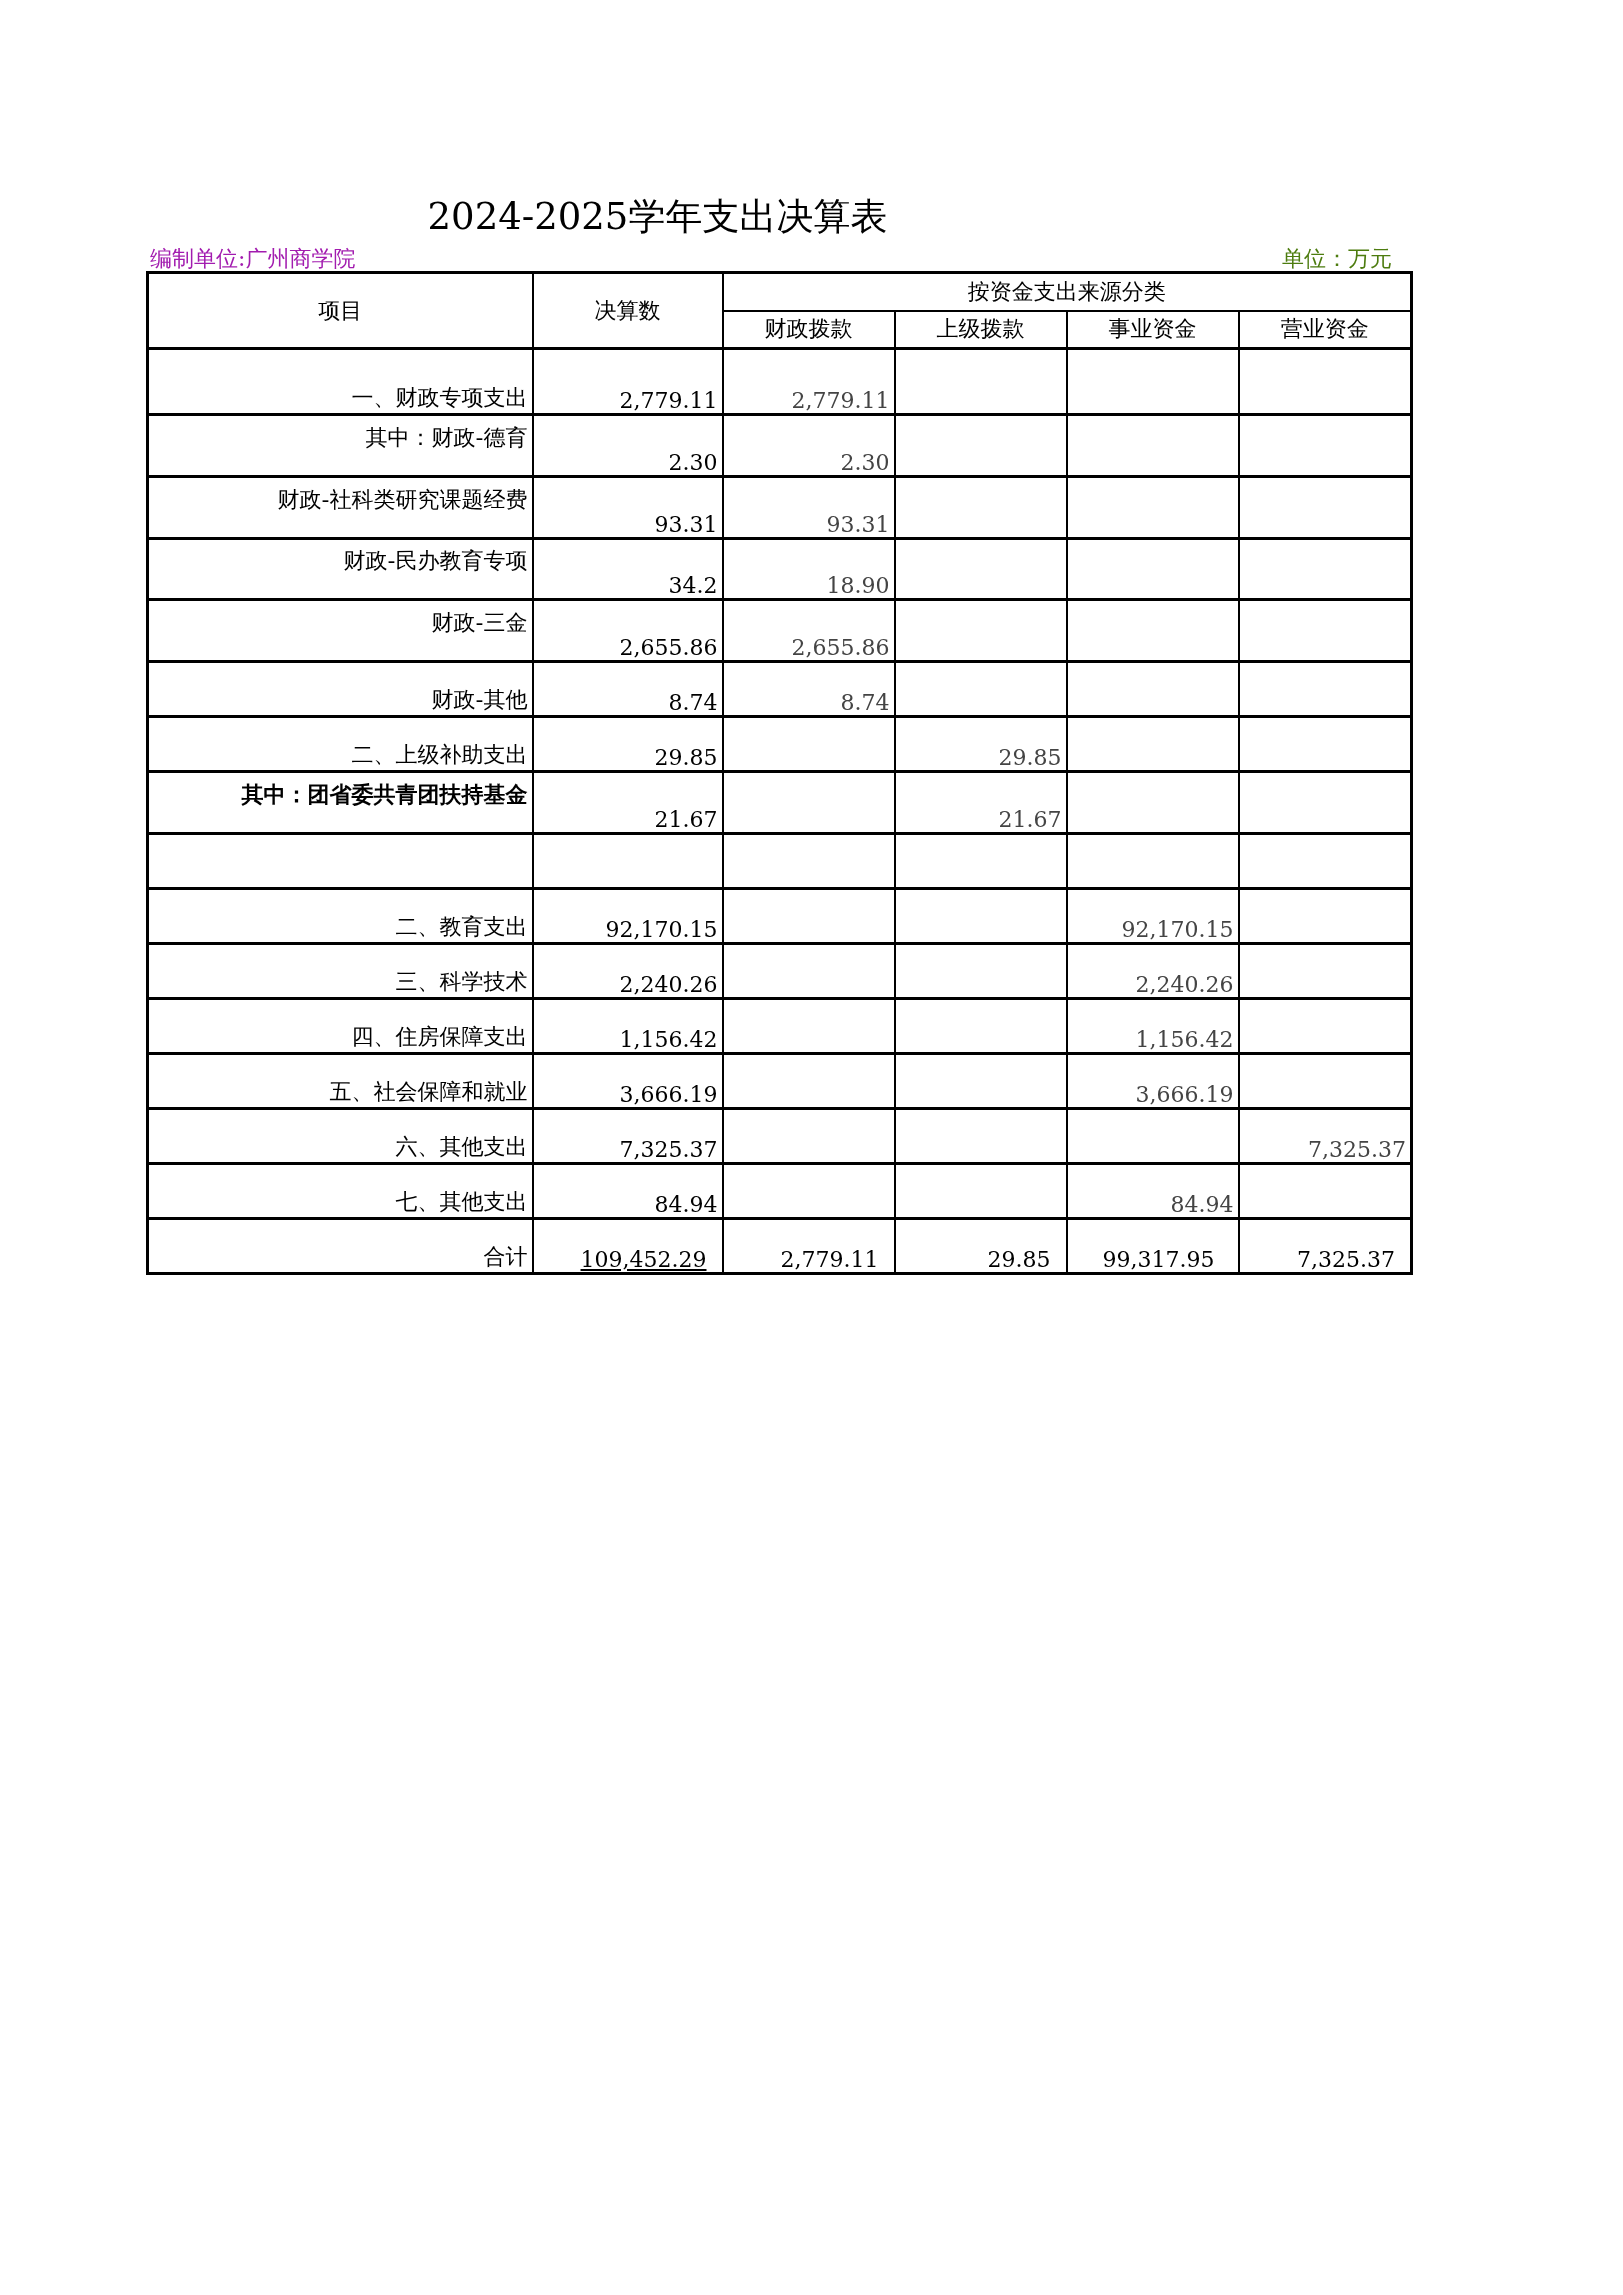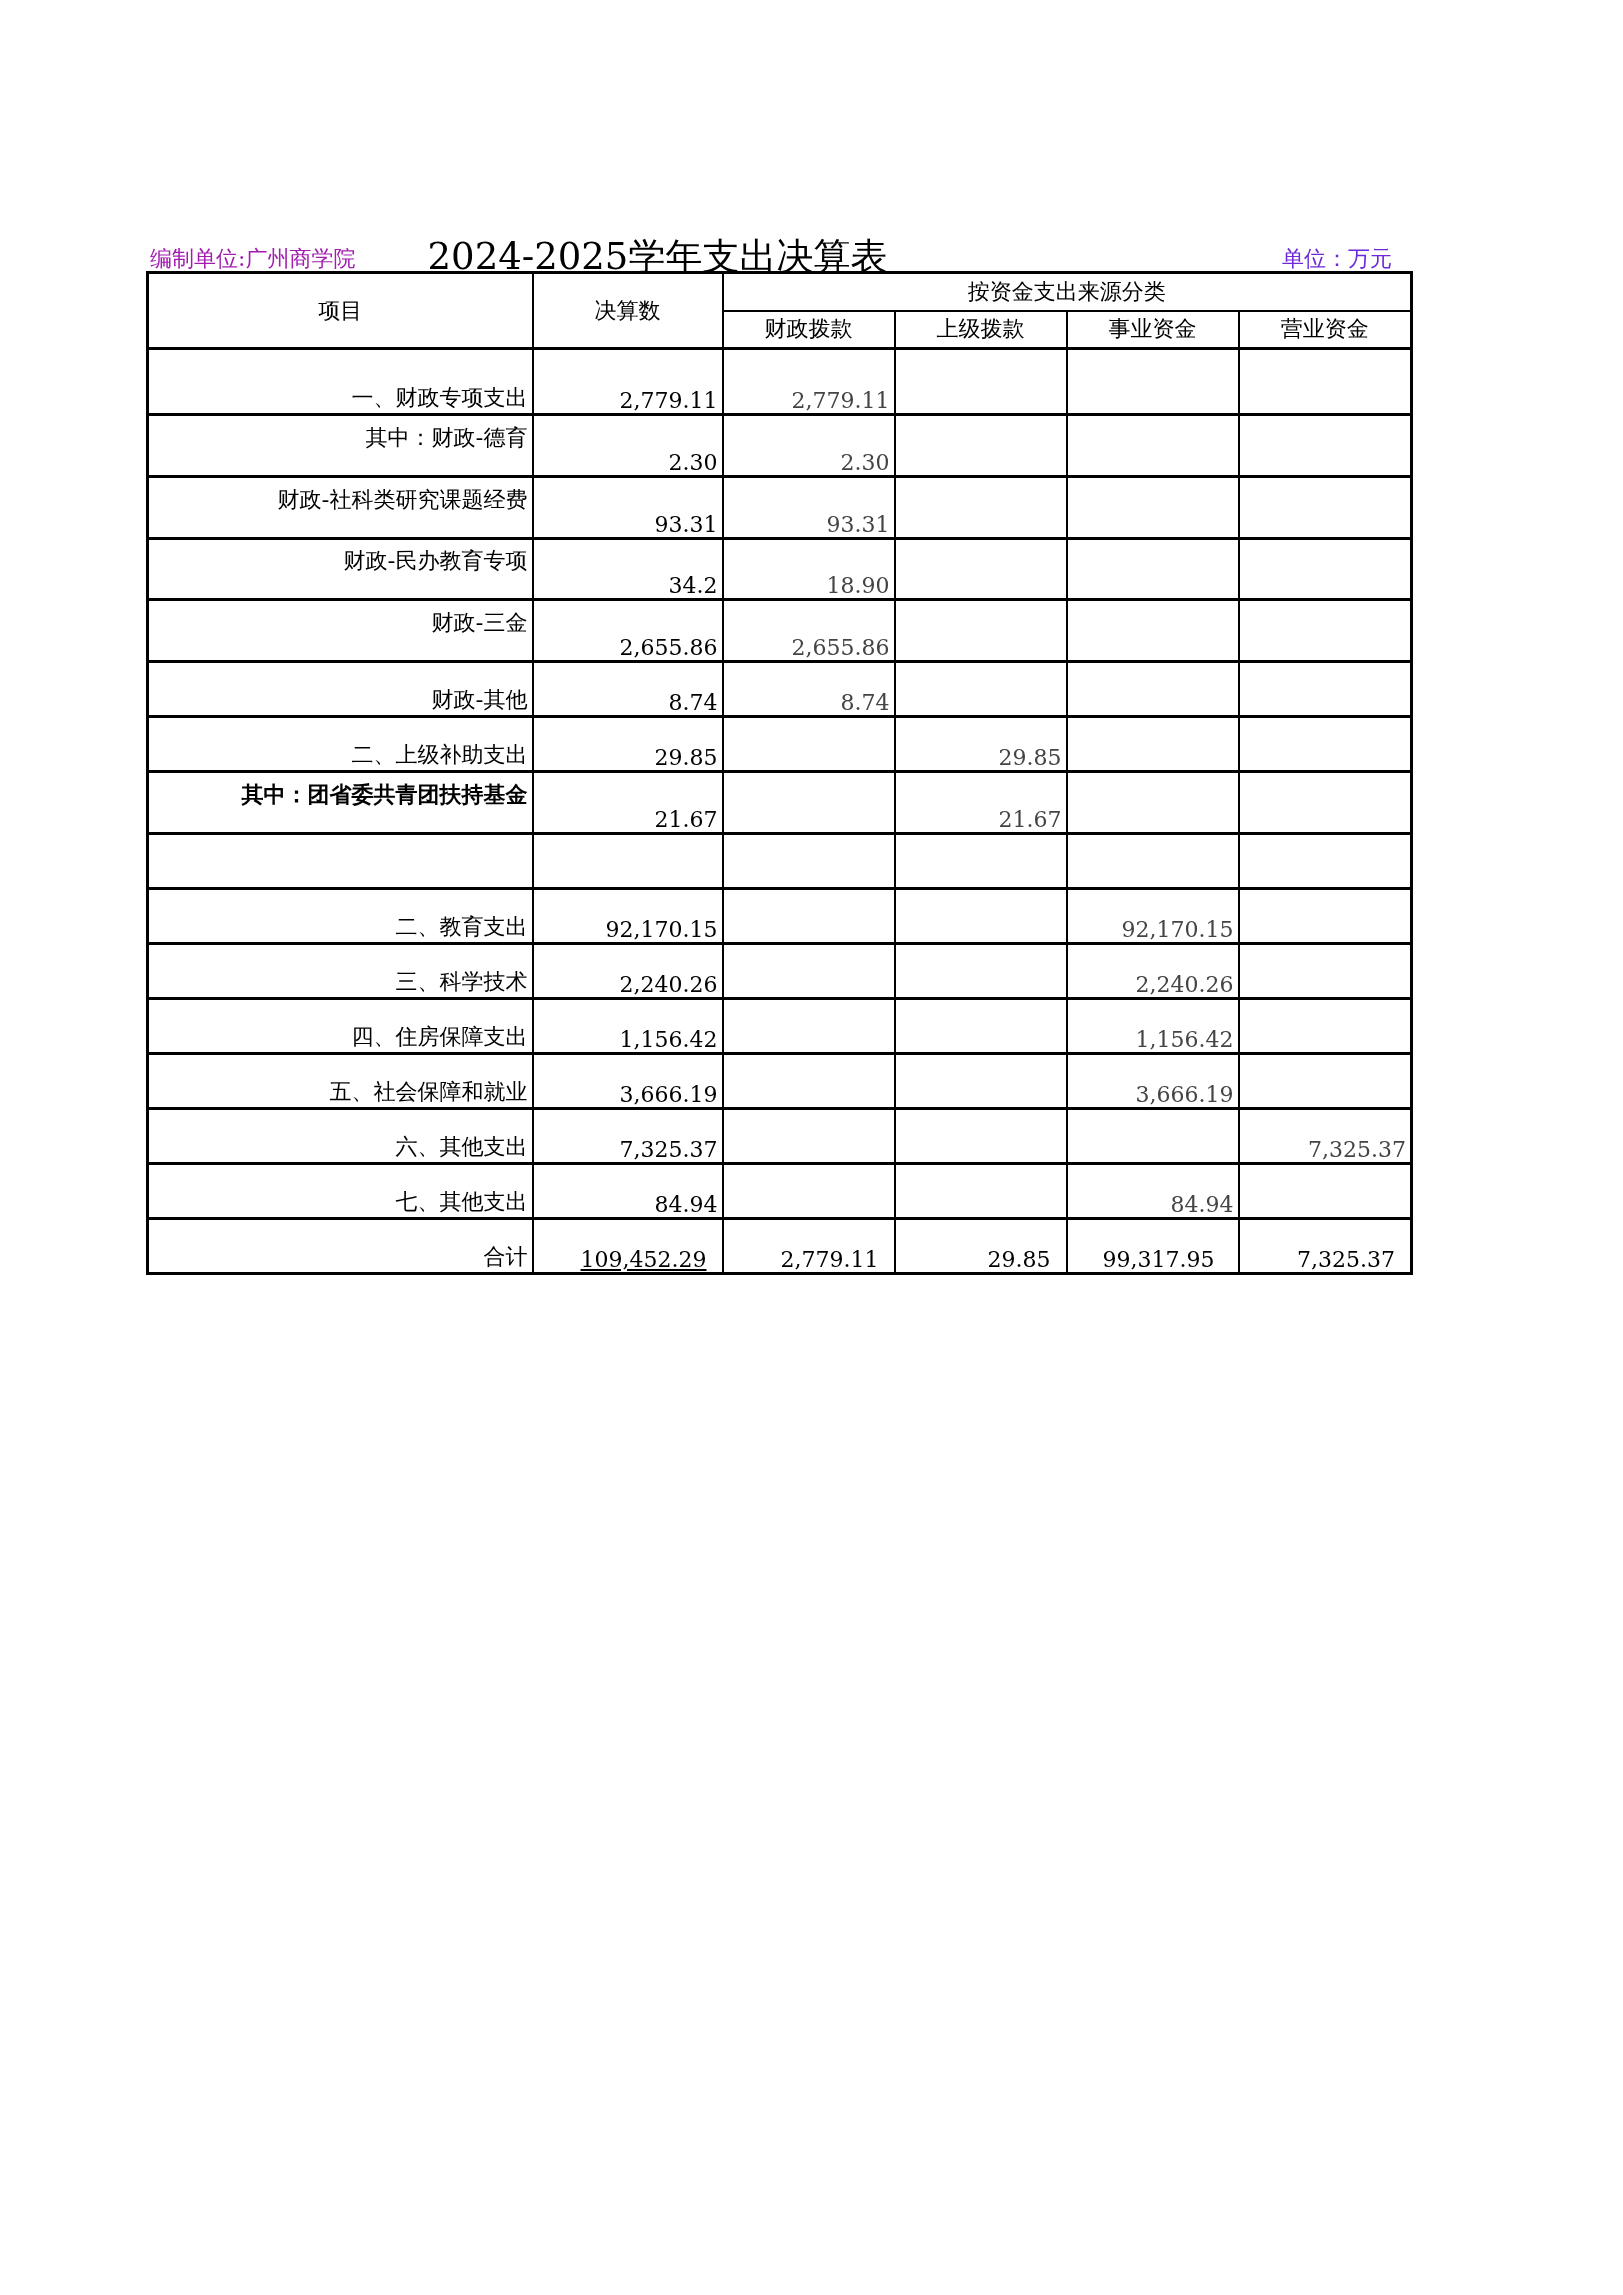--- a/index.html
+++ b/index.html
@@ -1,19 +1,19 @@
 <!DOCTYPE html>
 <html style="font-size:11px"><head>
 <meta charset="utf-8">
 <style>
   html, body { margin:0; padding:0; background:#ffffff; }
   body { width:1623px; height:2295px; position:relative; font-family:"DejaVu Sans","Liberation Sans",sans-serif; color:#000; }
-  .title { position:absolute; left:0; width:1315px; top:192px; text-align:center; font-size:37px; font-family:"DejaVu Serif","Liberation Serif",serif;margin-top:40px; }
+  .title { position:absolute; left:0; width:1315px; top:192px; text-align:center; font-size:37px; font-family:"DejaVu Serif","Liberation Serif",serif; }
   .org { position:absolute; left:150px; top:244px; font-size:22px; color:#a21caf; font-family:"DejaVu Serif","Liberation Serif",serif; }
-  .unit { position:absolute; left:1282px; top:244px; font-size:22px; color:#6d28d9; font-family:"DejaVu Serif","Liberation Serif",serif; }
+  .unit { position:absolute; left:1282px; top:244px; font-size:22px; color:#4d7c0f; font-family:"DejaVu Serif","Liberation Serif",serif; }
   table.sheet { position:absolute; left:146px; top:271px; border-collapse:collapse; table-layout:fixed; border:3.4px solid #000; }
   table.sheet td, table.sheet th { border:2px solid #000; padding:0 4.1px; font-weight:normal; font-size:22px; }
   table.sheet tbody tr td { border-top:3.4px solid #000; border-bottom:3.4px solid #000; }
   th { text-align:center; vertical-align:middle; }
   td { height:52px; vertical-align:bottom; }
   td.num { text-align:right; font-family:"DejaVu Serif","Liberation Serif",serif; padding-right:2.7px; }
   td.num.light { color:#444; }
   td.label { text-align:right; white-space:nowrap; }
   td.label.top { vertical-align:top; padding-top:6.8px; }
   td.label.center { }

